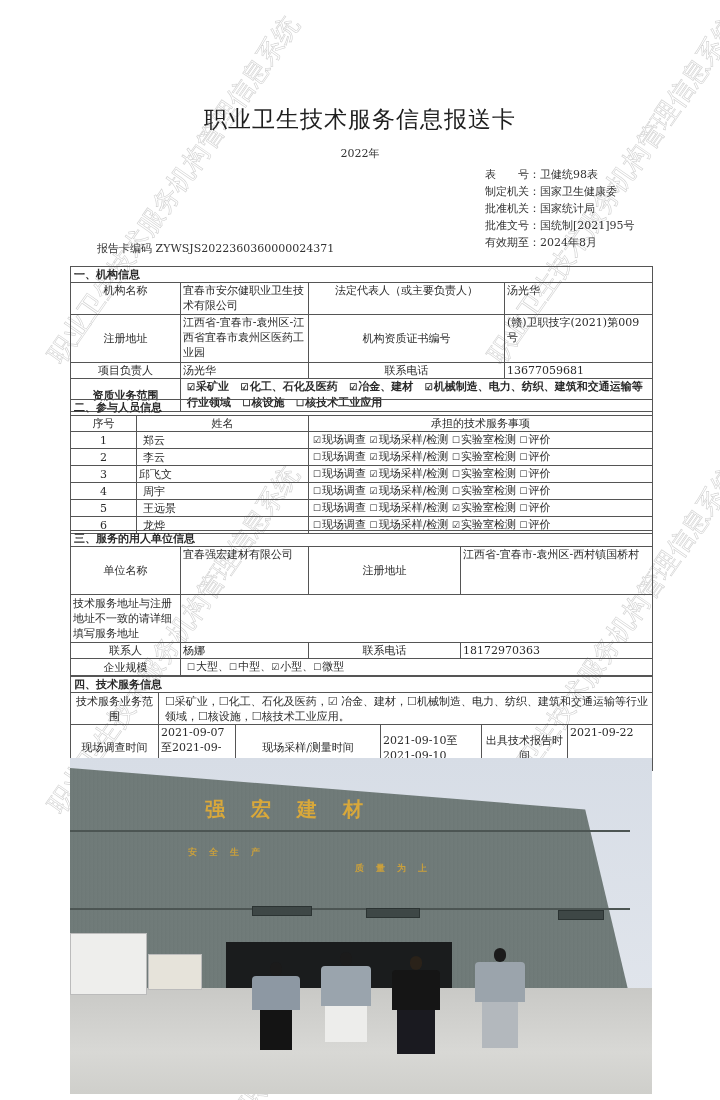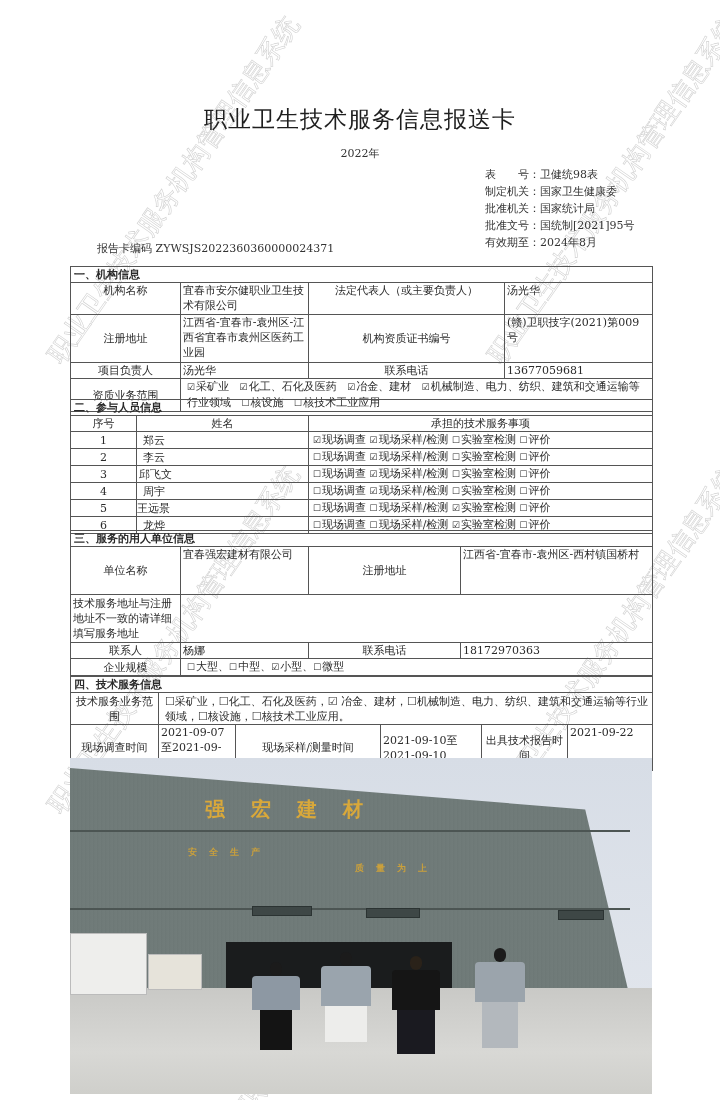--- a/index.html
+++ b/index.html
@@ -118,21 +118,21 @@
     <td class="l top">江西省-宜春市-袁州区-江西省宜春市袁州区医药工业园</td>
     <td class="c">机构资质证书编号</td>
     <td class="l top">(赣)卫职技字(2021)第009号</td>
   </tr>
   <tr style="height:16px;">
     <td class="c">项目负责人</td>
     <td class="l">汤光华</td>
     <td class="c">联系电话</td>
     <td class="l">13677059681</td>
   </tr>
-  <tr style="height:32px;">
+  <tr style="height:32px;font-weight:bold;">
     <td class="c">资质业务范围</td>
     <td colspan="3" class="l" style="padding-left:6px;">
       <span class="cb">☑</span><span>采矿业</span>&nbsp;&nbsp;
       <span class="cb">☑</span><span>化工、石化及医药</span>&nbsp;&nbsp;
       <span class="cb">☑</span><span>冶金、建材</span>&nbsp;&nbsp;
       <span class="cb">☑</span><span>机械制造、电力、纺织、建筑和交通运输等行业领域</span>&nbsp;&nbsp;
       <span class="cb">☐</span><span>核设施</span>&nbsp;&nbsp;
       <span class="cb">☐</span><span>核技术工业应用</span>
     </td>
   </tr>
@@ -189,21 +189,21 @@
     <td class="l" style="padding-left:6px;">周宇</td>
     <td class="l" style="padding-left:4px;">
       <span class="cb">☐</span><span>现场调查</span>
       <span class="cb">☑</span><span>现场采样/检测</span>
       <span class="cb">☐</span><span>实验室检测</span>
       <span class="cb">☐</span><span>评价</span>
     </td>
   </tr>
   <tr style="height:16px;">
     <td class="c">5</td>
-    <td class="l" style="padding-left:0;margin-left:29px;">王远景</td>
+    <td class="l" style="padding-left:6px;margin-left:29px;">王远景</td>
     <td class="l" style="padding-left:4px;">
       <span class="cb">☐</span><span>现场调查</span>
       <span class="cb">☐</span><span>现场采样/检测</span>
       <span class="cb">☑</span><span>实验室检测</span>
       <span class="cb">☐</span><span>评价</span>
     </td>
   </tr>
   <tr style="height:16px;">
     <td class="c">6</td>
     <td class="l" style="padding-left:6px;">龙烨</td>

